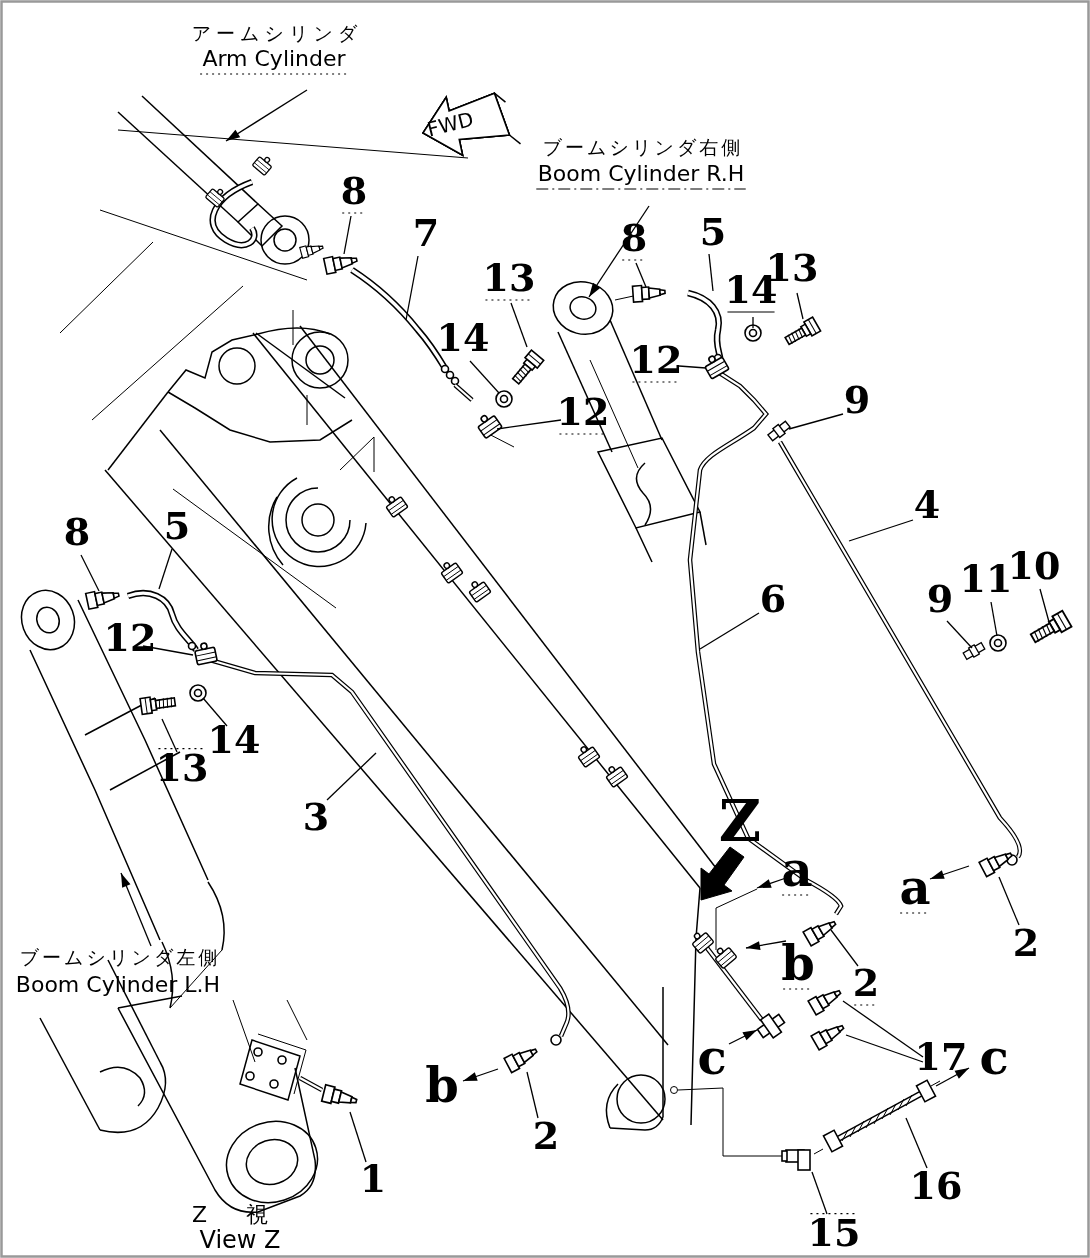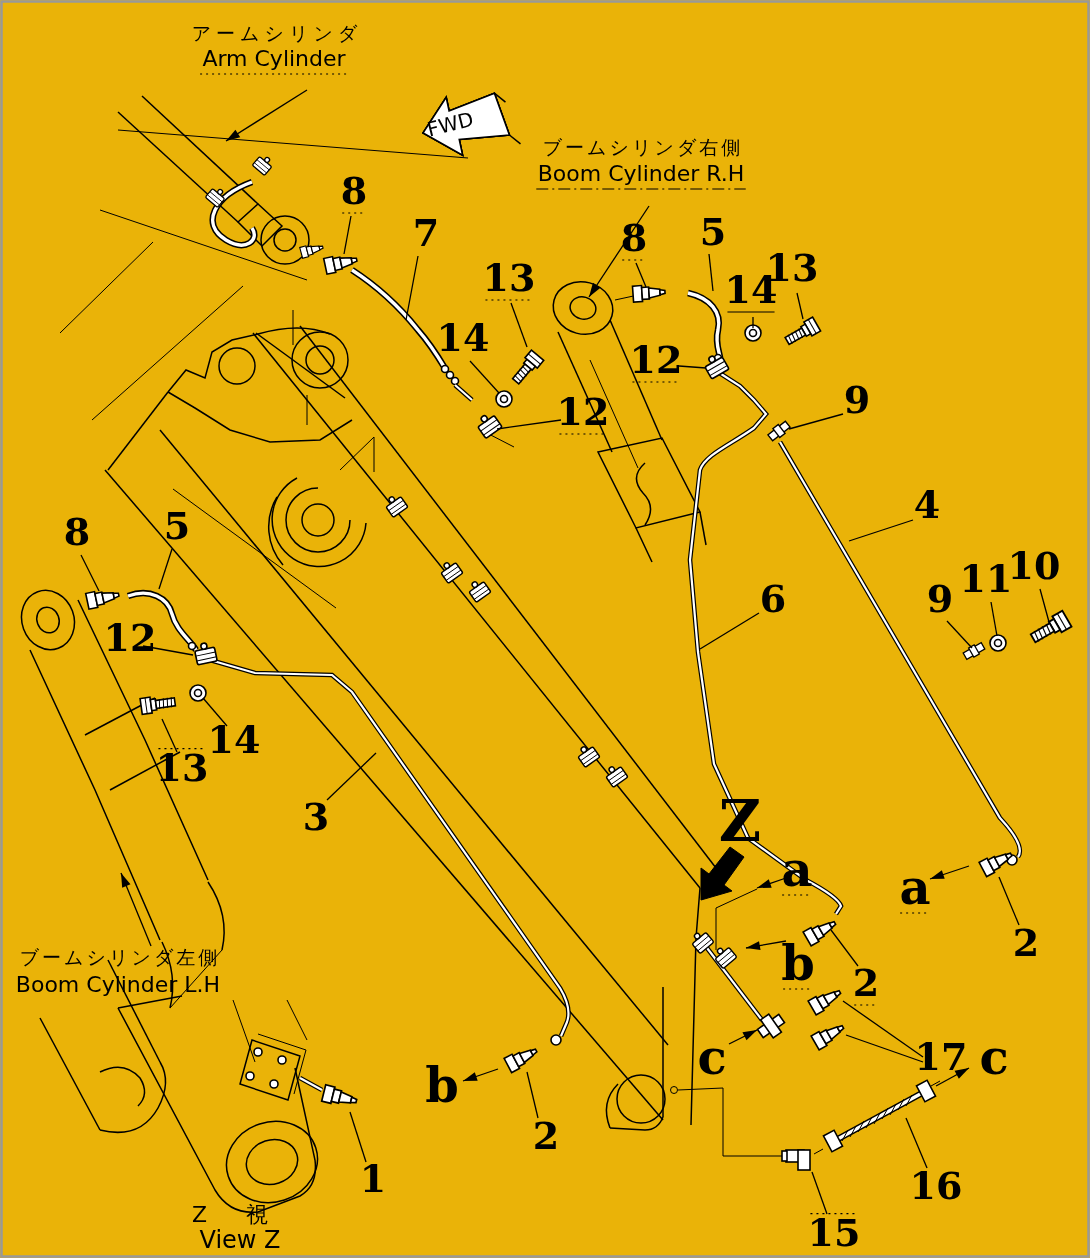--- a/index.html
+++ b/index.html
@@ -1,16 +1,16 @@
 <!DOCTYPE html>
 <html><head>
 <meta charset="utf-8">
 <style>
   html,body{margin:0;padding:0;background:#e8e8e8;}
-  #page{position:relative;width:1090px;height:1258px;background:#eab308;overflow:hidden;}
+  #page{position:relative;width:1090px;height:1258px;background:#ffffff;overflow:hidden;}
   svg{position:absolute;left:0;top:0;}
   .ink{stroke:#000;fill:none;stroke-width:1.5;}
   .thin{stroke:#000;fill:none;stroke-width:1;}
   .pb{stroke:#000;fill:none;stroke-width:4.6;}
   .pw{stroke:#fff;fill:none;stroke-width:2.2;}
   .hb{stroke:#000;fill:none;stroke-width:6.5;}
   .hw{stroke:#fff;fill:none;stroke-width:3.4;}
   .wf{fill:#fff;stroke:#000;stroke-width:1.6;}
   .co{font-family:"DejaVu Serif","Liberation Serif",serif;font-weight:bold;fill:#000;}
   .lb{font-family:"DejaVu Sans","Liberation Sans",sans-serif;fill:#000;}

